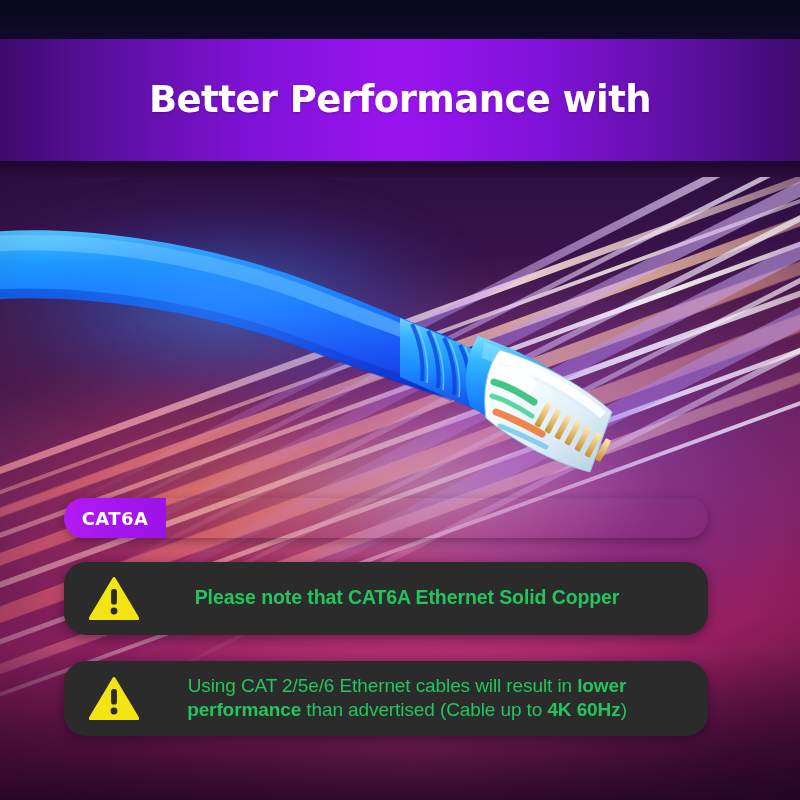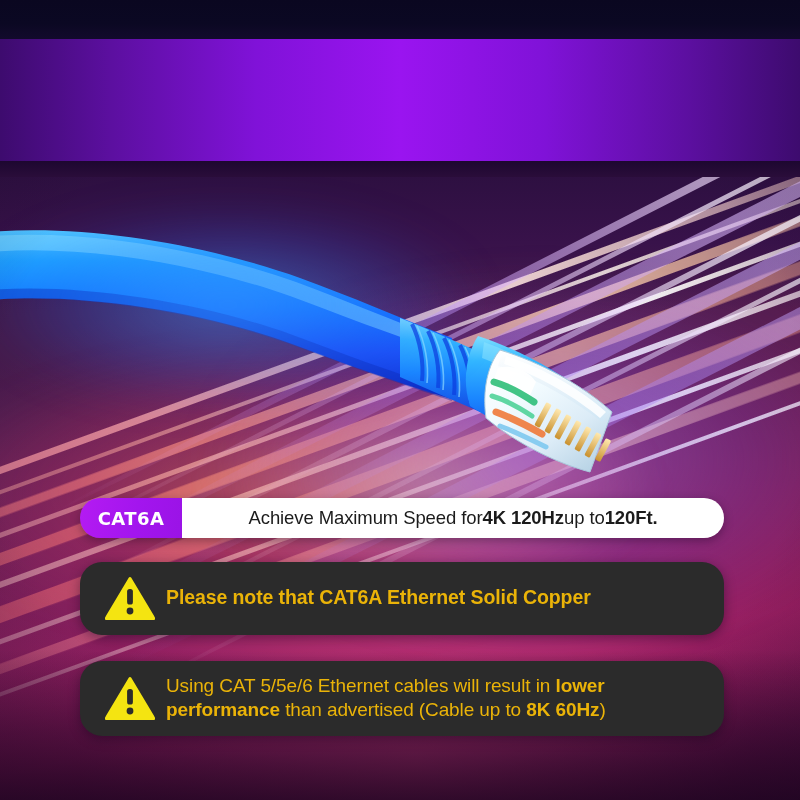--- a/index.html
+++ b/index.html
@@ -94,21 +94,21 @@
     background:linear-gradient(180deg,#1d0730 0%,#2a0d3a 100%);
   }
   .title-line {
     color:#ffffff; font-weight:700; letter-spacing:-0.6px;
     font-size:37px; line-height:48px; white-space:nowrap;
     font-family:"DejaVu Sans", sans-serif;
     text-shadow:0 1px 2px rgba(40,0,70,0.35);
   }
 
   
-  .rows { position:absolute; left:80px; top:498px; width:644px; }
+  .rows { position:absolute; left:64px; top:498px; width:644px; }
 
   .row-speed {
     display:flex; align-items:stretch;
     height:40px; border-radius:20px; overflow:hidden;
     box-shadow:0 3px 10px rgba(20,0,30,0.35);
   }
   .badge {
     background:linear-gradient(100deg,#b41bf2 0%,#a315ee 55%,#9a13e6 100%);
     color:#fff; font-weight:700; font-size:18px; letter-spacing:0.4px;
     display:flex; align-items:center; justify-content:center;
@@ -129,21 +129,21 @@
     box-shadow:0 3px 12px rgba(15,0,25,0.40);
     padding:9px 18px 11px 20px;
   }
   .row-note.n1 { margin-top:24px; min-height:73px; }
   .row-note.n2 { margin-top:26px; min-height:75px; }
 
   .warn-ico { flex:0 0 60px; display:flex; align-items:center; justify-content:center; }
   .warn-ico svg { display:block; }
 
   .note-text {
-    flex:1; text-align:left; color:#eab308;
+    flex:1; text-align:center; color:#22c55e;
     line-height:1.26; padding:0 26px 0 6px;
   }
   .note-text.t1 { font-size:19.5px; font-weight:700; letter-spacing:-0.1px; }
   .note-text.t2 { font-size:19px; font-weight:400; letter-spacing:-0.1px; }
   .note-text b { font-weight:700; }
 </style>
 </head>
 <body>
 
 <div id="root">
@@ -270,32 +270,27 @@
         <path d="M506,206 C 544,218 582,240 606,262 L 600,268 C 576,248 540,226 504,214 Z" fill="#ffffff" opacity="0.85"></path>
       </g>
     </svg>
   </div>
 
   <div class="vignette"></div>
   <div class="bottom-fade"></div>
 
   <div class="topstrip"></div>
   <div class="header-band">
+    <div class="title-line">Better Performance with</div>
   </div>
 
   <div class="rows">
 
     <div class="row-speed">
       <div class="badge">CAT6A</div>
-      <div class="speed-text">
-          <span>Achieve Maximum Speed for </span>
-          <b>4K 120Hz</b>
-          <span> up to </span>
-          <b>120Ft.</b>
-        </div>
     </div>
 
     <div class="row-note n1">
       <div class="warn-ico">
         <svg width="50" height="44" viewBox="0 0 50 44">
           <path d="M25,2.5 L48,41 Q49.6,43.5 46.6,43.5 L3.4,43.5 Q0.4,43.5 2,41 Z" fill="#f4e411" stroke="#f4e411" stroke-width="3" stroke-linejoin="round"></path>
           <rect x="22.1" y="13" width="5.8" height="15.5" rx="2.6" fill="#2b2b2b"></rect>
           <circle cx="25" cy="35" r="3.4" fill="#2b2b2b"></circle>
         </svg>
       </div>
@@ -305,17 +300,17 @@
     </div>
 
     <div class="row-note n2">
       <div class="warn-ico">
         <svg width="50" height="44" viewBox="0 0 50 44">
           <path d="M25,2.5 L48,41 Q49.6,43.5 46.6,43.5 L3.4,43.5 Q0.4,43.5 2,41 Z" fill="#f4e411" stroke="#f4e411" stroke-width="3" stroke-linejoin="round"></path>
           <rect x="22.1" y="13" width="5.8" height="15.5" rx="2.6" fill="#2b2b2b"></rect>
           <circle cx="25" cy="35" r="3.4" fill="#2b2b2b"></circle>
         </svg>
       </div>
-      <div class="note-text t2"><span>Using CAT 5/5e/6 Ethernet cables will result in </span><b>lower performance</b><span> than advertised (Cable up to </span><b>8K 60Hz</b><span>)</span></div>
+      <div class="note-text t2"><span>Using CAT 2/5e/6 Ethernet cables will result in </span><b>lower performance</b><span> than advertised (Cable up to </span><b>4K 60Hz</b><span>)</span></div>
     </div>
 
   </div>
 </div>
 
 </body></html>

